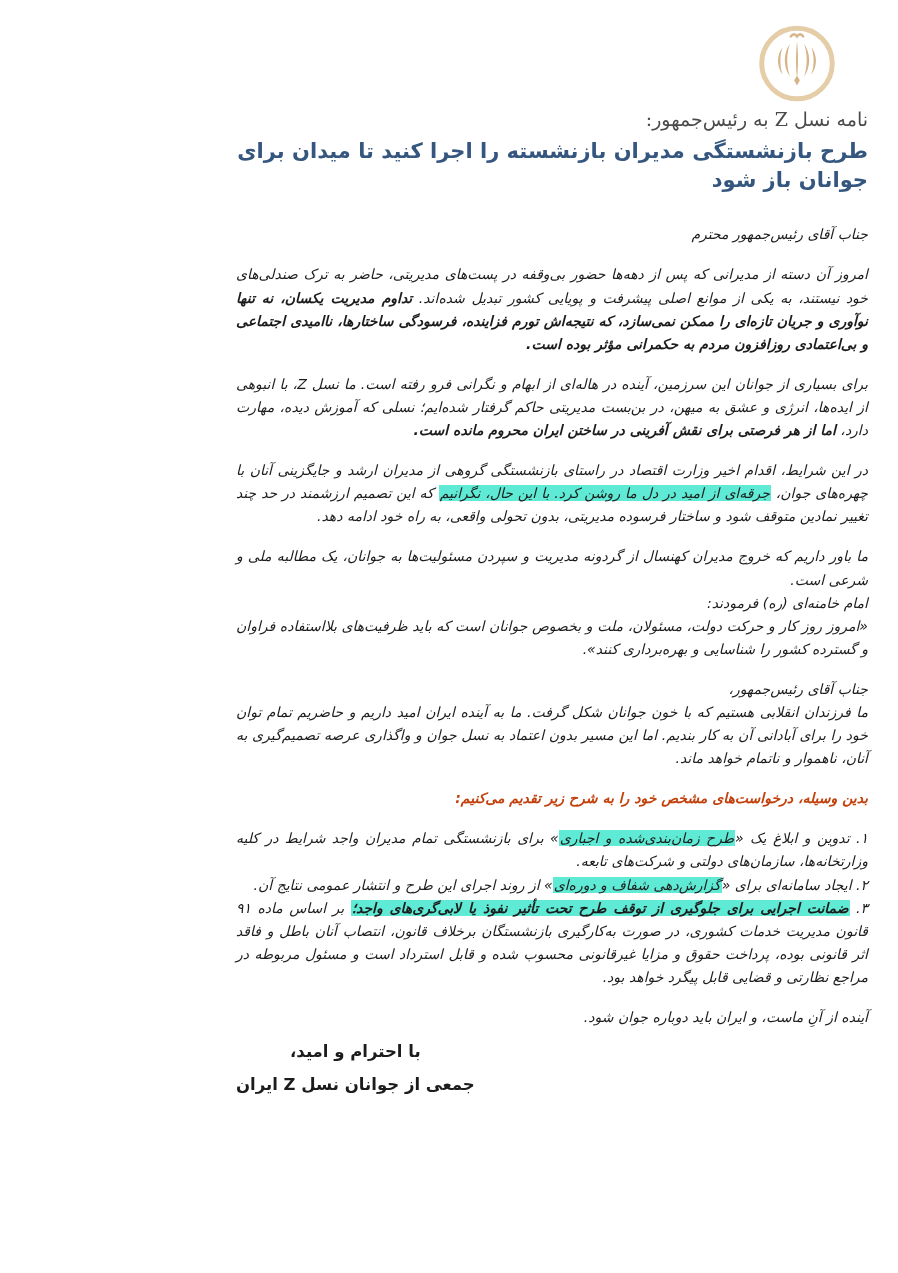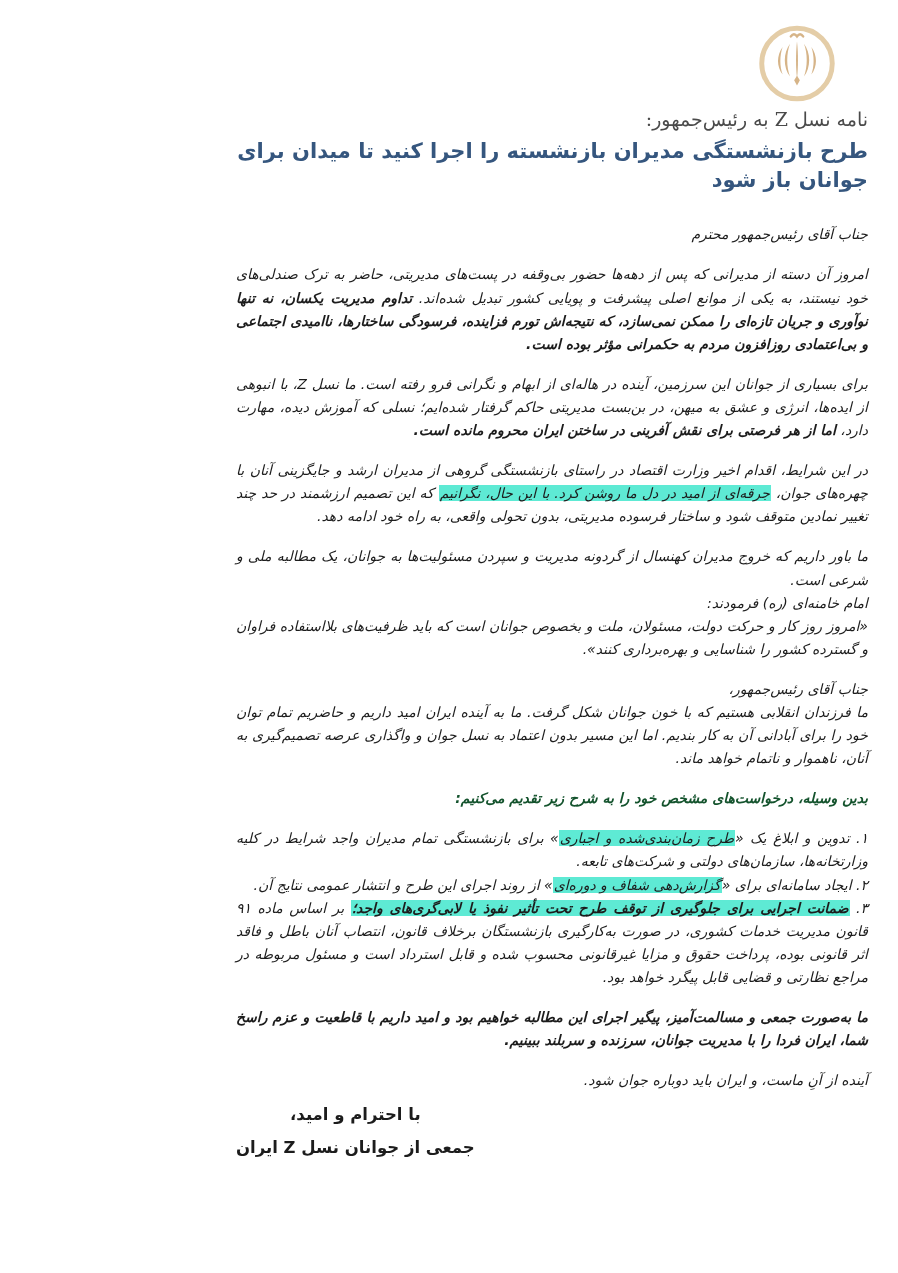--- a/index.html
+++ b/index.html
@@ -22,21 +22,21 @@
   .title{
     font-size:21px;font-weight:bold;color:#35567e;
     margin:0 0 28px 0;line-height:1.4;letter-spacing:0;
   }
   .para{
     font-size:14px;line-height:1.65;margin:0 0 17px 0;
     text-align:justify;
     font-style:italic;
   }
   .bold{font-weight:bold;}
-  .blue{color:#14532d;}
+  .blue{color:#c2410c;}
   .hl{background:#5eead4;padding:0 1px;}
   .sig{
     width:max-content;margin:6px auto 0 0;
     padding-right:22px;
     font-weight:bold;font-size:16.5px;line-height:2.0;
     text-align:center;
   }
   .future{margin-bottom:4px;}
 </style>
 </head>
@@ -84,21 +84,20 @@
   </div>
 
   <p class="para bold blue">بدین وسیله، درخواست‌های مشخص خود را به شرح زیر تقدیم می‌کنیم:</p>
 
   <div class="para">
     <div><span>۱. تدوین و ابلاغ یک «</span><span class="hl">طرح زمان‌بندی‌شده و اجباری</span><span>» برای بازنشستگی تمام مدیران واجد شرایط در کلیه وزارتخانه‌ها، سازمان‌های دولتی و شرکت‌های تابعه.</span></div>
     <div><span>۲. ایجاد سامانه‌ای برای «</span><span class="hl">گزارش‌دهی شفاف و دوره‌ای</span><span>» از روند اجرای این طرح و انتشار عمومی نتایج آن.</span></div>
     <div><span>۳. </span><span class="hl bold">ضمانت اجرایی برای جلوگیری از توقف طرح تحت تأثیر نفوذ یا لابی‌گری‌های واجد؛</span><span> بر اساس ماده ۹۱ قانون مدیریت خدمات کشوری، در صورت به‌کارگیری بازنشستگان برخلاف قانون، انتصاب آنان باطل و فاقد اثر قانونی بوده، پرداخت حقوق و مزایا غیرقانونی محسوب شده و قابل استرداد است و مسئول مربوطه در مراجع نظارتی و قضایی قابل پیگرد خواهد بود.</span></div>
   </div>
 
-  <p class="para bold">ما به‌صورت جمعی و مسالمت‌آمیز، پیگیر اجرای این مطالبه خواهیم بود و امید داریم با قاطعیت و عزم راسخ شما، ایران فردا را با مدیریت جوانان، سرزنده و سربلند ببینیم.</p>
 
   <p class="para future">آینده از آنِ ماست، و ایران باید دوباره جوان شود.</p>
 
   <div class="sig">
     <div>با احترام و امید،</div>
     <div>جمعی از جوانان نسل Z ایران</div>
 
   </div>
 
 </div>

